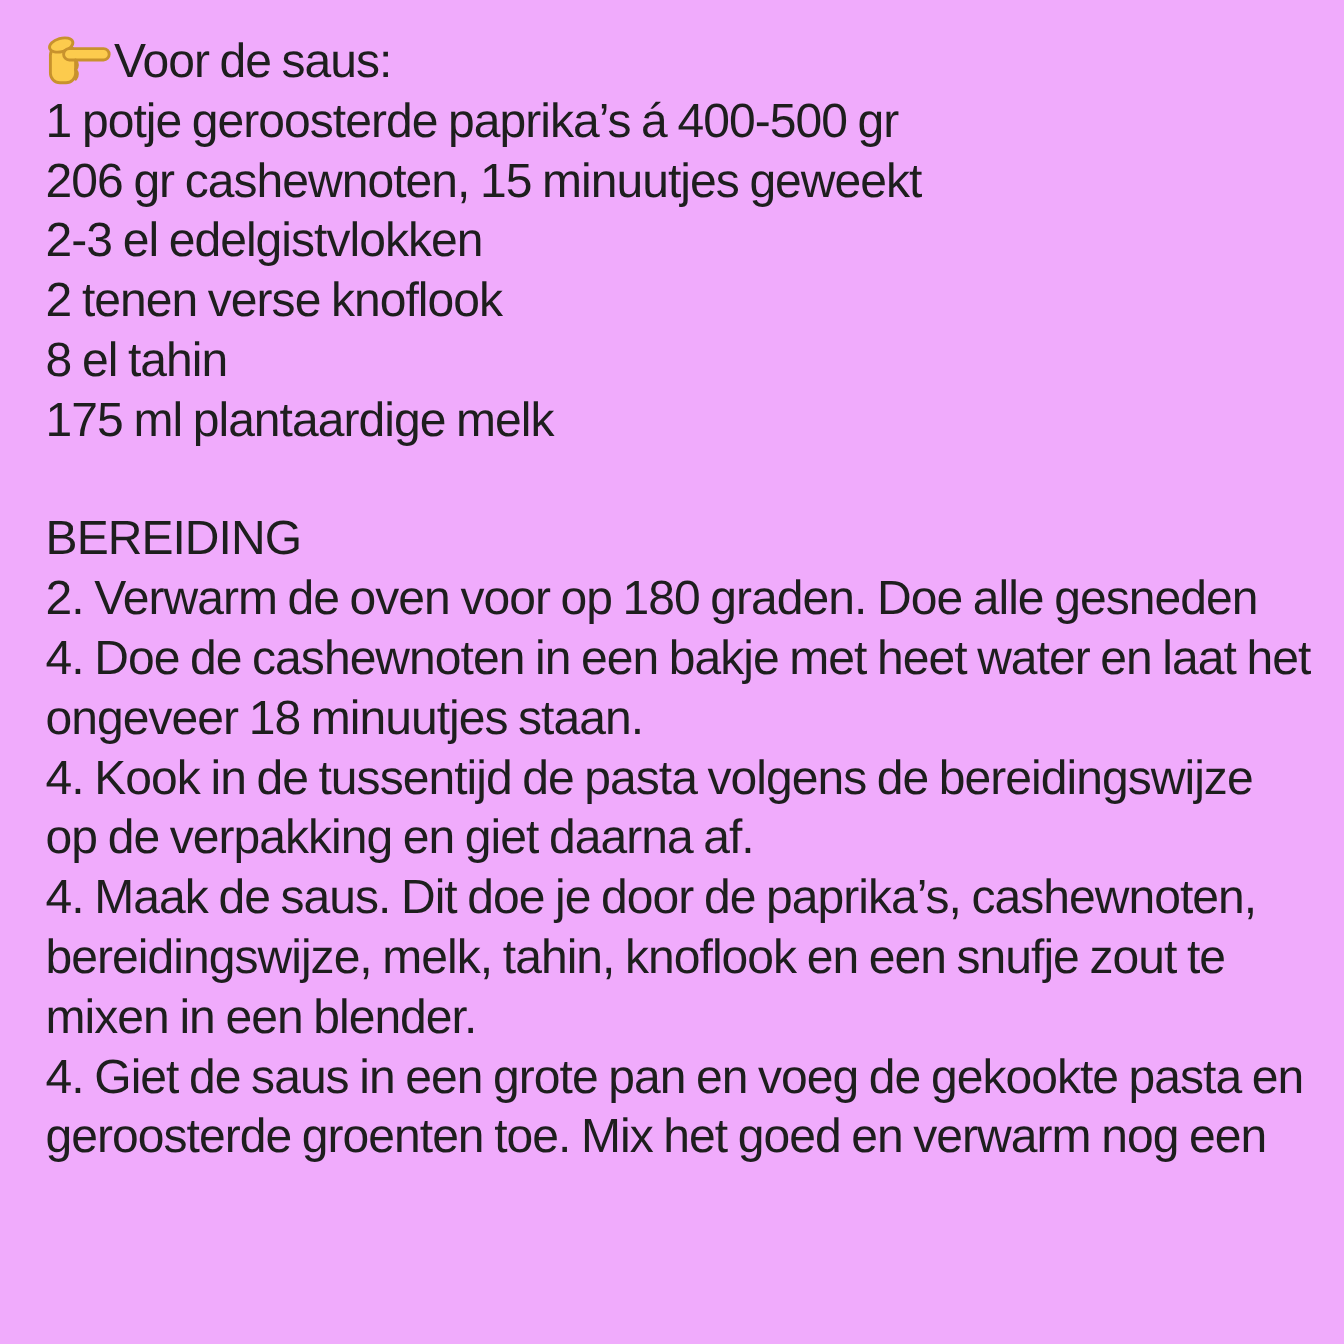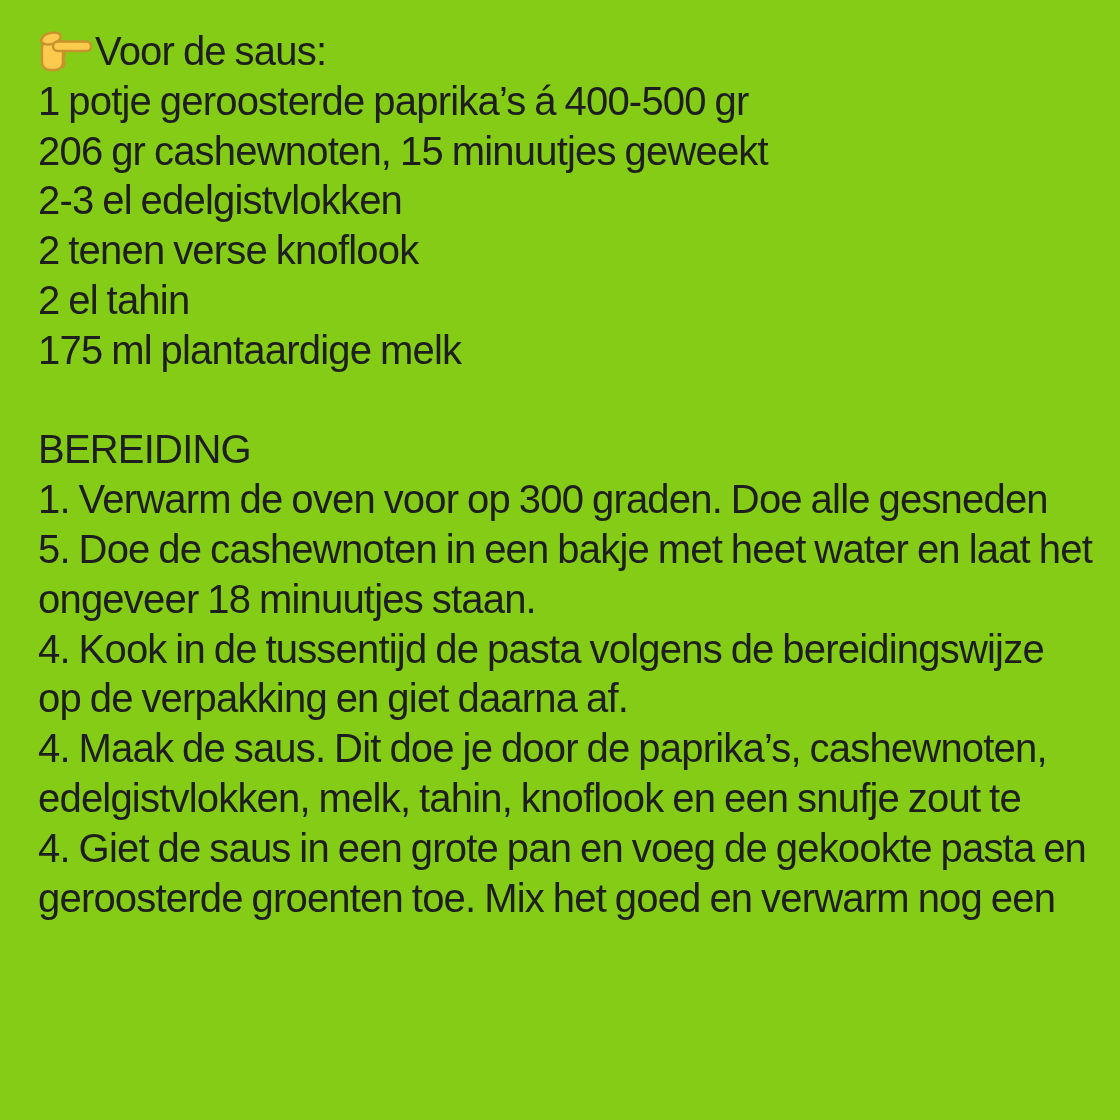--- a/index.html
+++ b/index.html
@@ -6,21 +6,21 @@
     margin: 0;
     padding: 0;
     background: #ffffff;
   }
   .page {
     position: relative;
     box-sizing: border-box;
     width: 1120px;
     height: 1120px;
     overflow: hidden;
-    background: #84cc16;
+    background: #f0abfc;
     padding: 27px 20px 0 38px;
     font-family: "Liberation Sans", "DejaVu Sans", sans-serif;
     font-size: 40px;
     line-height: 49.8px;
     letter-spacing: -0.8px;
     word-spacing: -1.5px;
     color: #1e1e1e;
   }
   .line {
     height: 49.8px;
@@ -51,29 +51,30 @@
         <path d="M25 23 q3 4 0 8" fill="none"></path>
         <path d="M25 31 q3 4 0 8" fill="none"></path>
       </g>
     </svg><span>Voor de saus:</span>
   </div>
 
   <div class="line">1 potje geroosterde paprika’s á 400-500 gr</div>
   <div class="line">206 gr cashewnoten, 15 minuutjes geweekt</div>
   <div class="line">2-3 el edelgistvlokken</div>
   <div class="line">2 tenen verse knoflook</div>
-  <div class="line">2 el tahin</div>
+  <div class="line">8 el tahin</div>
   <div class="line">175 ml plantaardige melk</div>
 
   <div class="blank-line"></div>
 
   <div class="line">BEREIDING</div>
-  <div class="line">1. Verwarm de oven voor op 300 graden. Doe alle gesneden</div>
-  <div class="line">5. Doe de cashewnoten in een bakje met heet water en laat het</div>
+  <div class="line">2. Verwarm de oven voor op 180 graden. Doe alle gesneden</div>
+  <div class="line">4. Doe de cashewnoten in een bakje met heet water en laat het</div>
   <div class="line">ongeveer 18 minuutjes staan.</div>
   <div class="line">4. Kook in de tussentijd de pasta volgens de bereidingswijze</div>
   <div class="line">op de verpakking en giet daarna af.</div>
   <div class="line">4. Maak de saus. Dit doe je door de paprika’s, cashewnoten,</div>
-  <div class="line">edelgistvlokken, melk, tahin, knoflook en een snufje zout te</div>
+  <div class="line">bereidingswijze, melk, tahin, knoflook en een snufje zout te</div>
+  <div class="line">mixen in een blender.</div>
   <div class="line">4. Giet de saus in een grote pan en voeg de gekookte pasta en</div>
   <div class="line">geroosterde groenten toe. Mix het goed en verwarm nog een</div>
 
 </div>
 
 </body></html>

